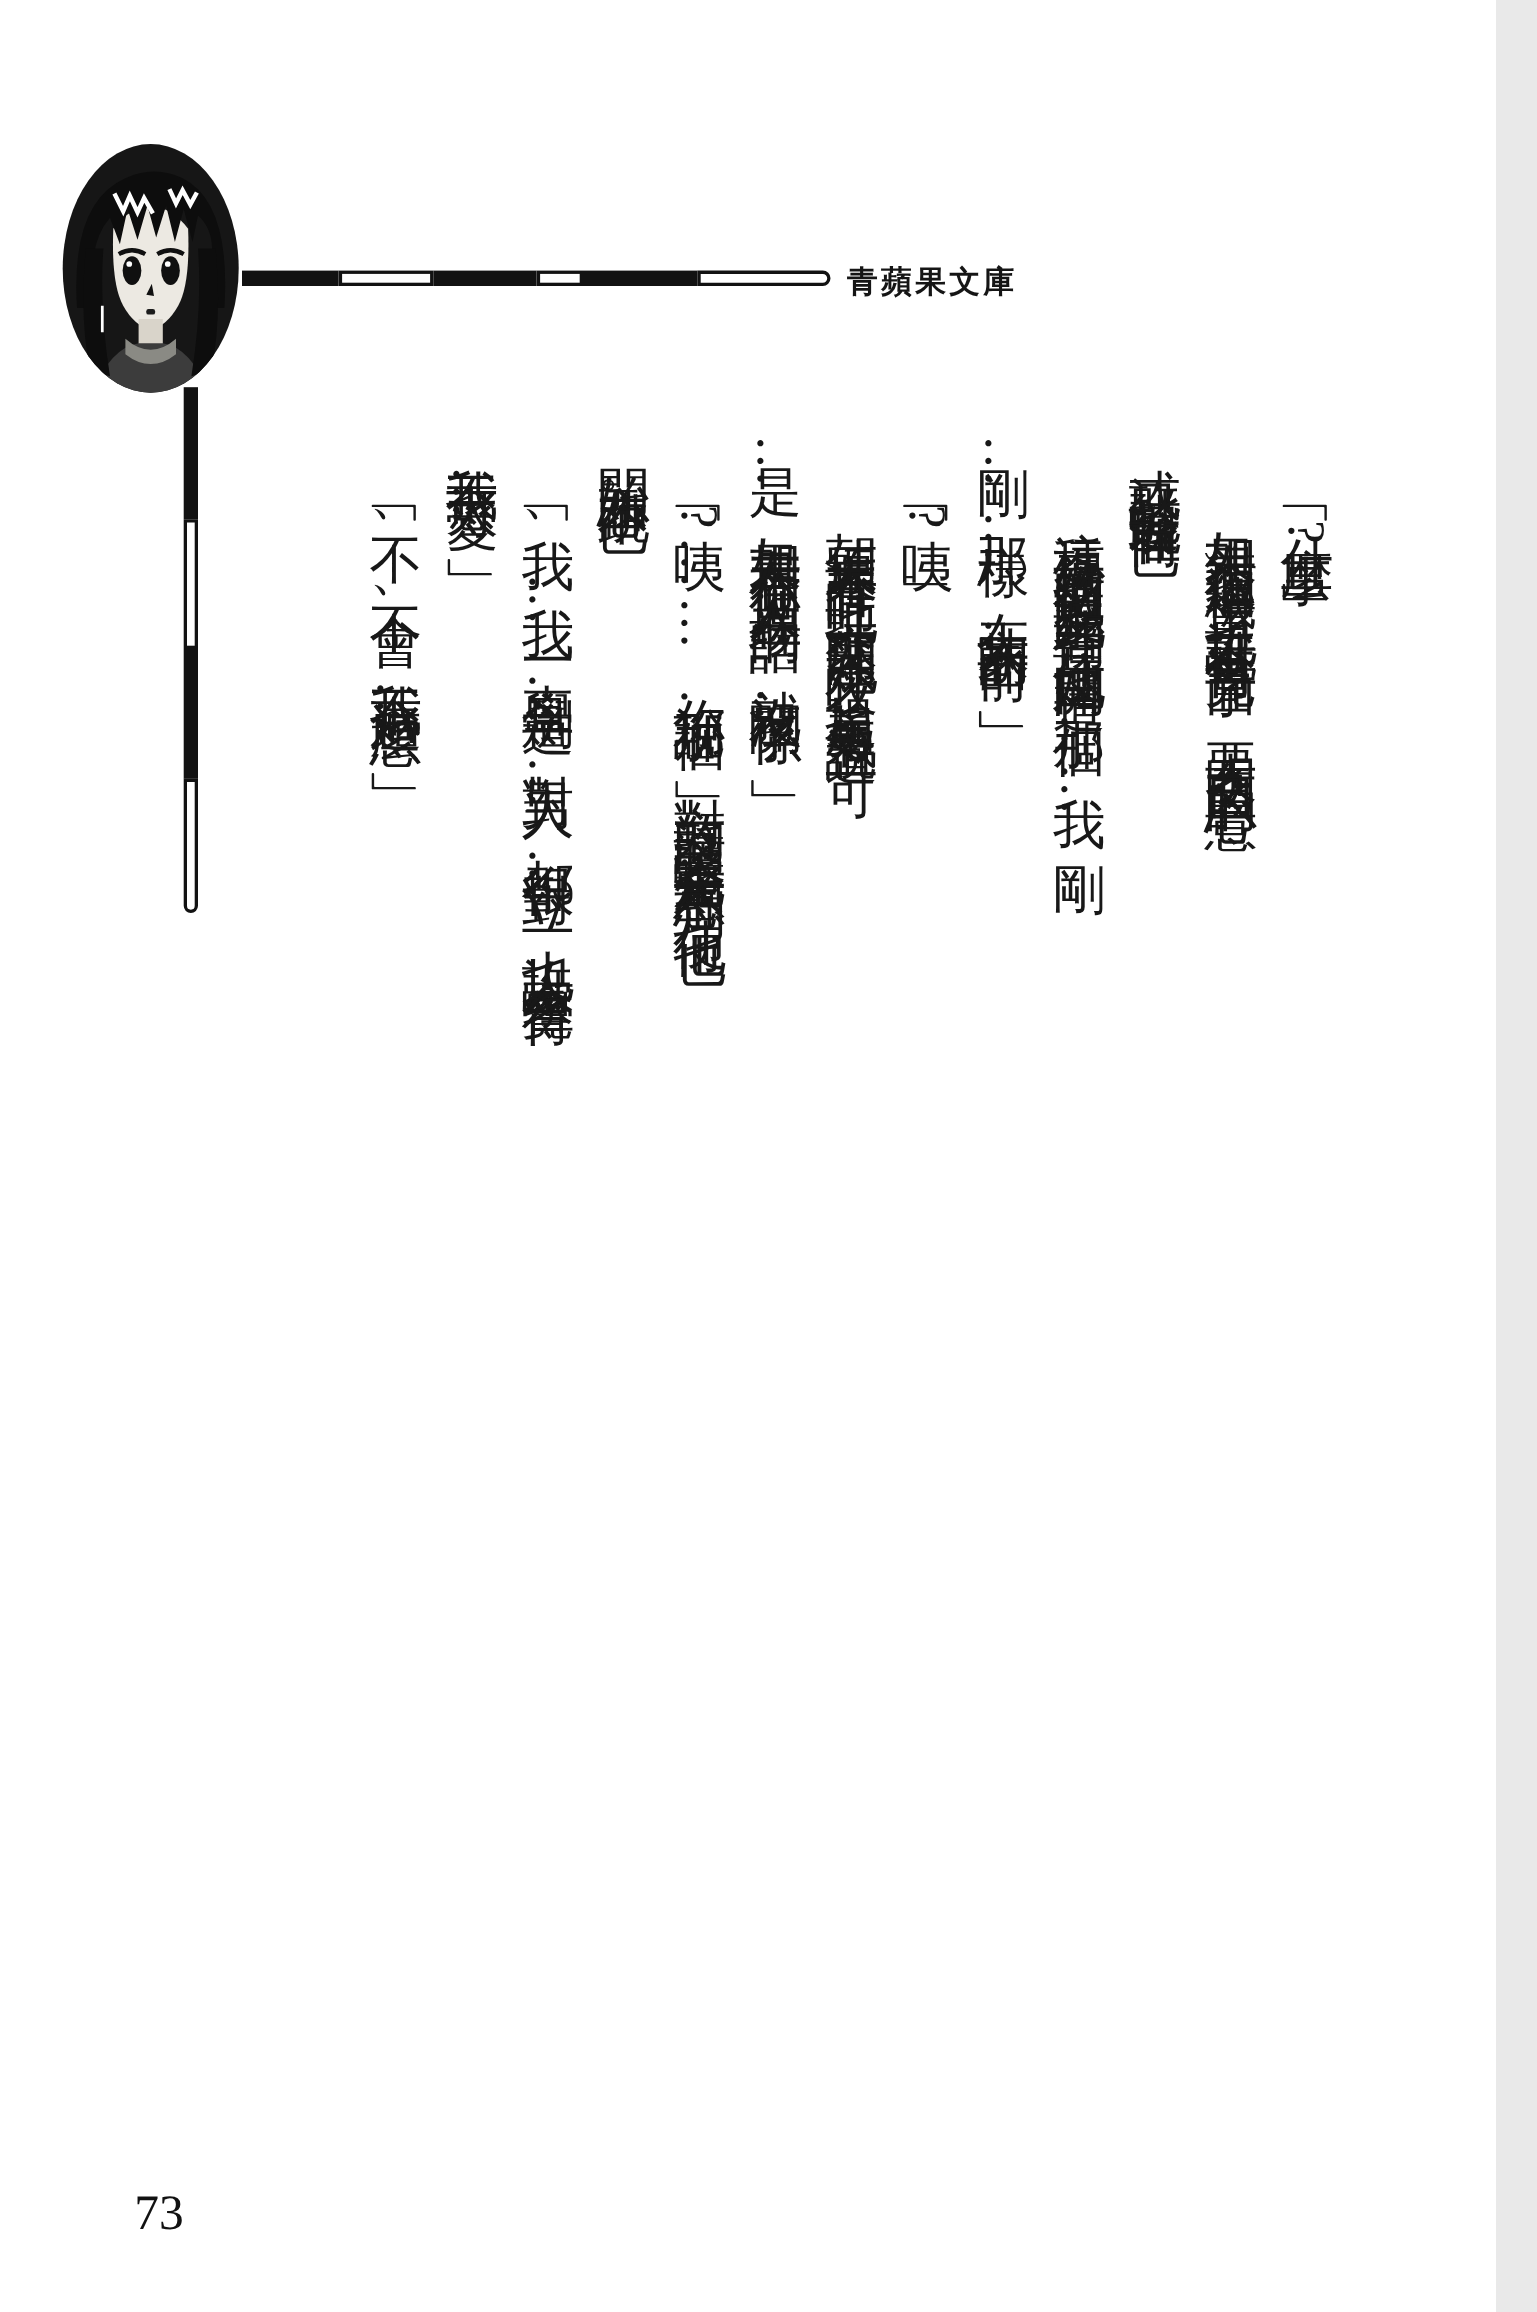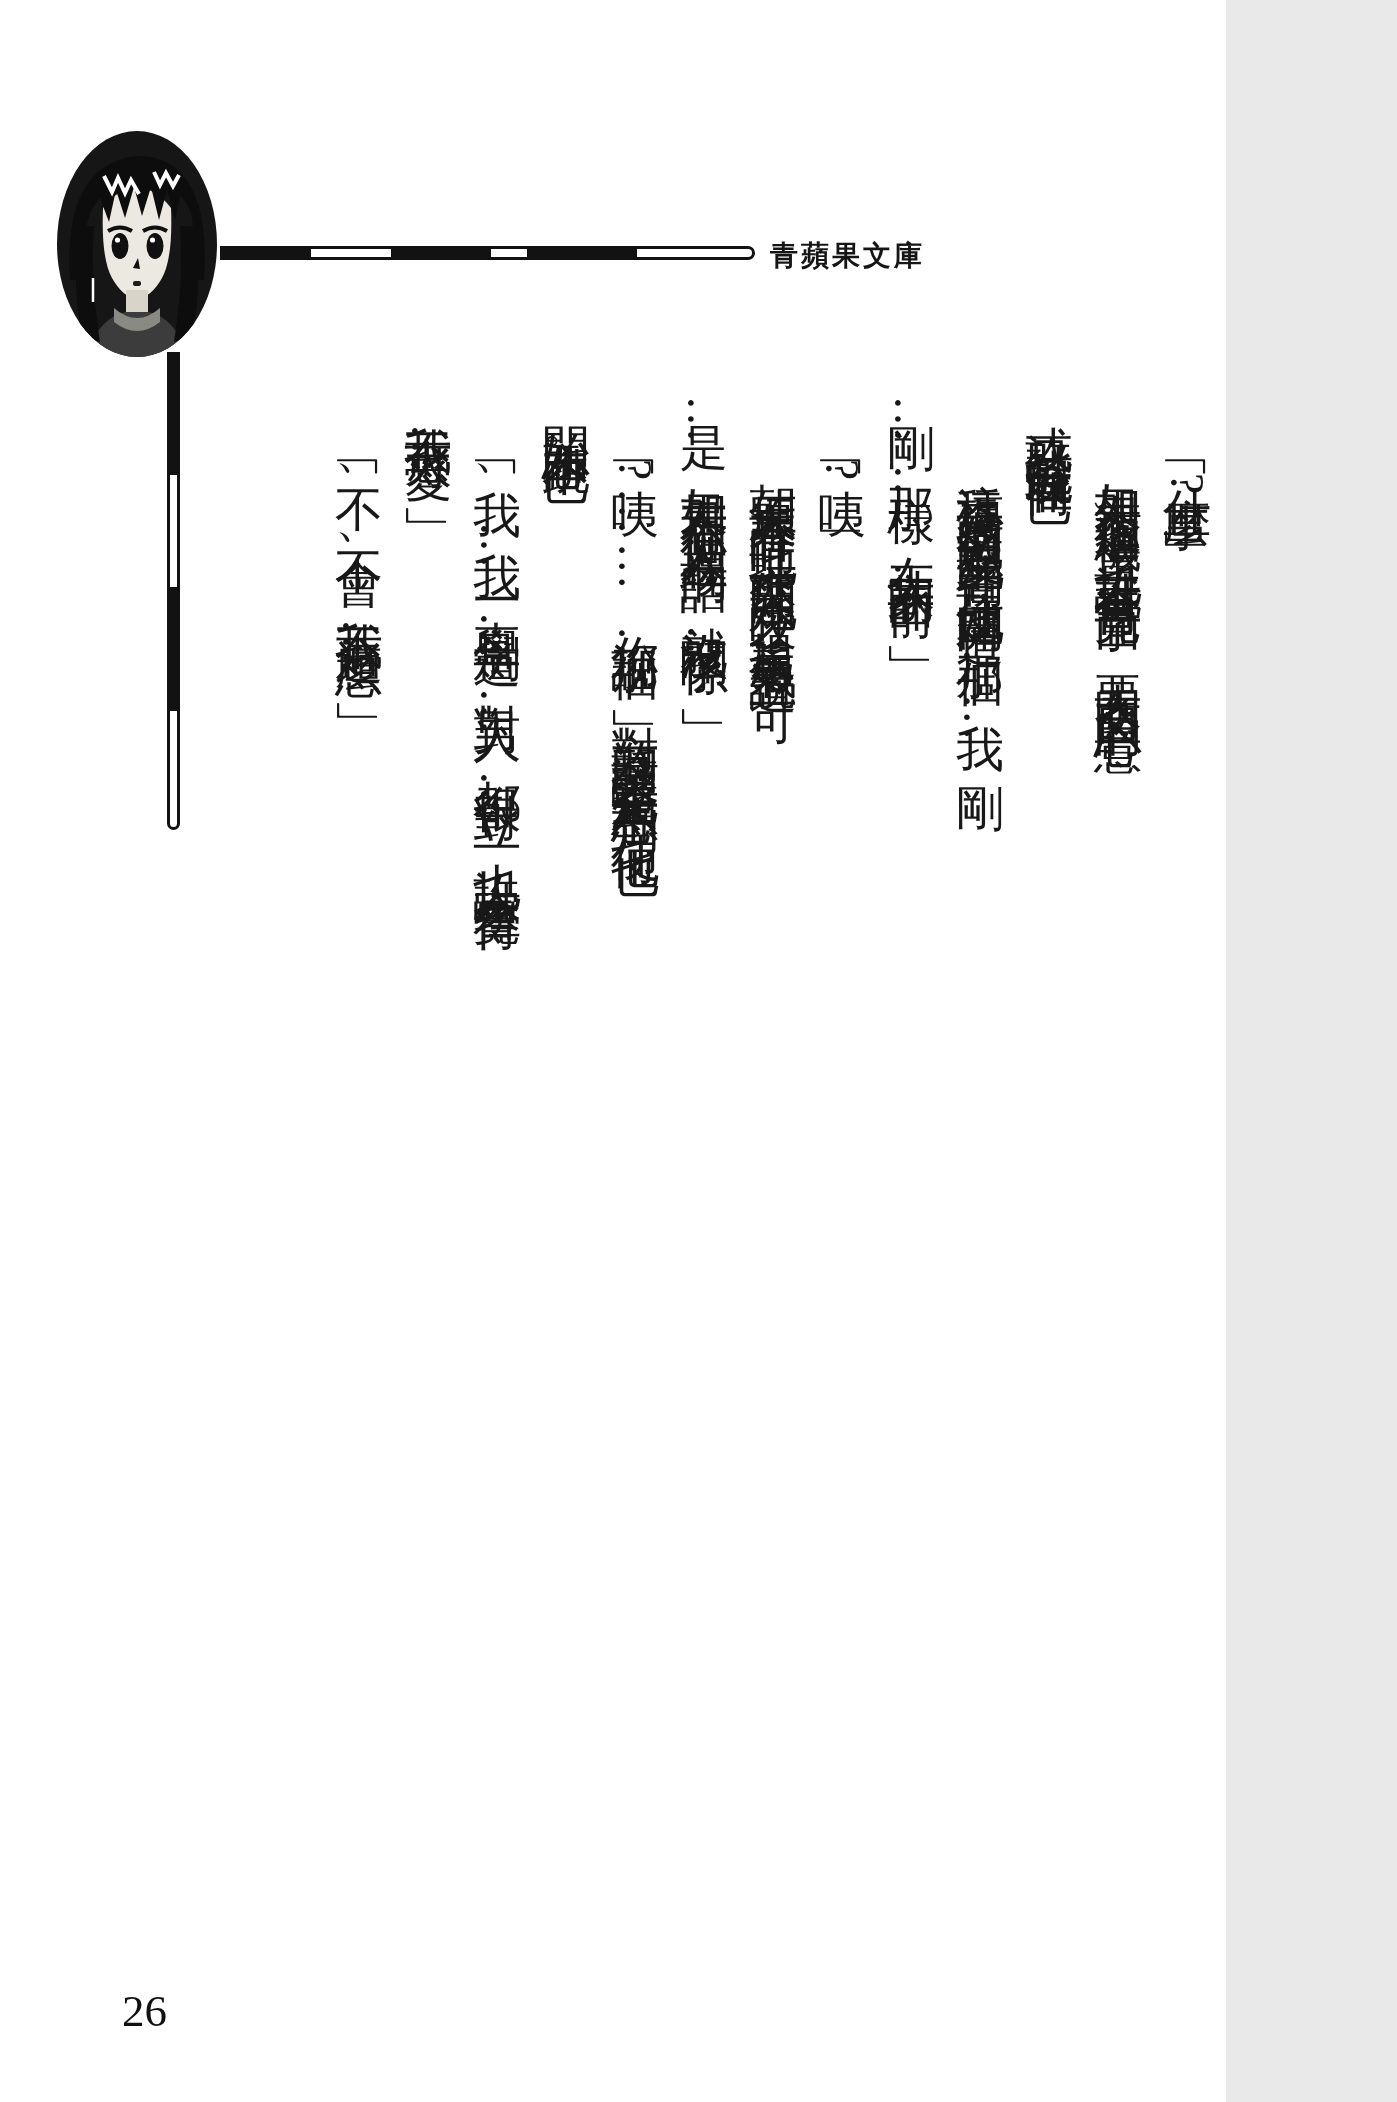--- a/index.html
+++ b/index.html
@@ -1,18 +1,18 @@
 <!DOCTYPE html>
 <html><head>
 <meta charset="utf-8">
 <style>
   html,body{margin:0;padding:0;background:#e9e9e9;}
   .page{
     position:relative;
-    width:1226px;height:2102px;
+    width:1360px;height:2102px;
     background:#ffffff;
     overflow:hidden;
     font-family:"Liberation Serif","DejaVu Serif",serif;
     color:#1a1a1a;
   }
   
   .portrait{position:absolute;left:56px;top:130px;}
   
   .hbar{position:absolute;left:220px;top:246px;width:535px;height:14px;display:flex;}
   .hbar .seg{height:100%;box-sizing:border-box;}
@@ -117,21 +117,21 @@
     <p class="col">「咦?」</p>
     <p class="col">朝佳原本吞吞吐吐地,突然間她一咬牙,提起勇氣說道:「可</p>
     <p class="col cont">是…如果只有你一個人在場的話…就沒關係了…」</p>
     <p class="col">「咦?……你說那個…」對方的話讓主將完全意想不到,使他也</p>
     <p class="col cont">開始心跳不已。</p>
     <p class="col">「我、我…一直學劍道…對男人…都很對立…也許人家會覺得</p>
     <p class="col cont">我不太可愛…」</p>
     <p class="col">「不、不會、我不這麼想…」</p>
   </div>
 
-  <div class="pageno">26</div>
+  <div class="pageno">73</div>
 
   <div class="noise">
     <span style="left:1386px;top:25px;width:6px;height:30px"></span>
     <span style="left:1384px;top:115px;width:7px;height:24px"></span>
     <span style="left:1388px;top:205px;width:5px;height:18px"></span>
     <span style="left:1385px;top:300px;width:7px;height:26px"></span>
     <span style="left:1387px;top:395px;width:5px;height:20px"></span>
     <span style="left:1383px;top:490px;width:8px;height:40px"></span>
     <span style="left:1386px;top:600px;width:5px;height:22px"></span>
     <span style="left:1385px;top:690px;width:6px;height:28px"></span>

